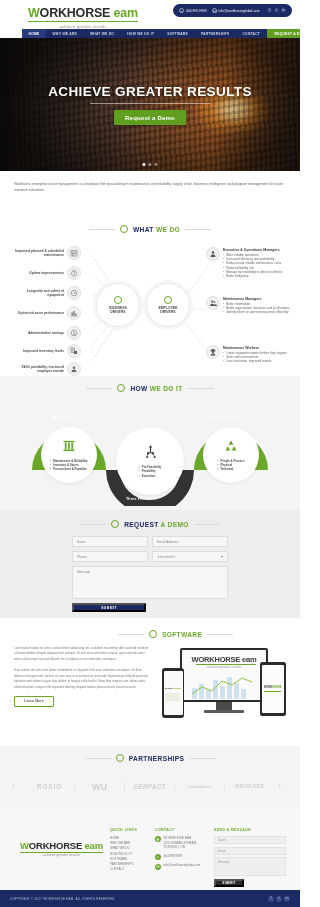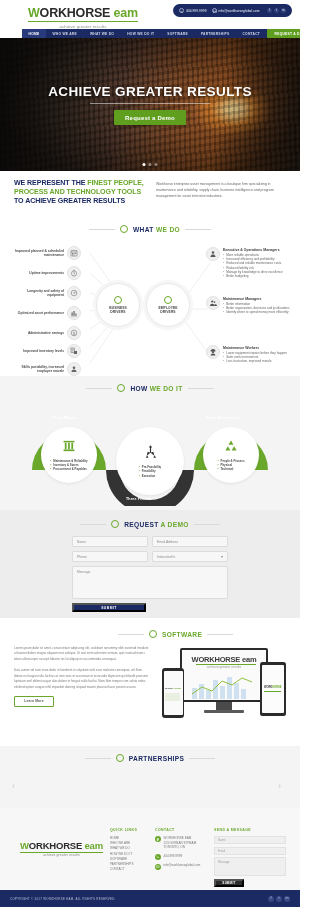--- a/index.html
+++ b/index.html
@@ -280,21 +280,20 @@
       <a class="hero-btn">Request a Demo</a>
     </div>
     <div class="hero-dots">
       <i class="on"></i>
       <i></i>
       <i></i>
     </div>
   </section>
 
   <section class="intro">
-    <h1 class="intro-head"><span>WE REPRESENT THE </span><span class="g">FINEST PEOPLE, PROCESS AND TECHNOLOGY TOOLS</span><span> TO ACHIEVE GREATER RESULTS</span></h1>
     <p class="intro-body">Workhorse enterprise asset management is a boutique firm specializing in maintenance and reliability, supply chain, business intelligence and program management for asset intensive industries.</p>
   </section>
 
   <section class="whatwedo">
     <div class="sec-title" style="position:absolute;left:0;top:6px;width:300px">
       <span class="dash"></span>
       <span class="ring"></span>
       <span class="txt"><span>WHAT </span><span class="g">WE DO</span></span>
       <span class="dash"></span>
     </div>
@@ -608,20 +607,27 @@
   </section>
 
   <section class="partners">
     <div class="sec-title" style="position:absolute;left:0;top:8px;width:300px">
       <span class="dash"></span>
       <span class="ring"></span>
       <span class="txt"><span class="g" style="color:#1b2a63">PARTNERSHIPS</span></span>
       <span class="dash"></span>
     </div>
     <div class="parrow" style="left:12px">‹</div>
+    <div class="plogos">
+      <div class="plogo">ROXIO</div>
+      <div class="plogo" style="font-size:9px;letter-spacing:0">WU</div>
+      <div class="plogo" style="font-style:italic;letter-spacing:.2px">GENPACT</div>
+      <div class="plogo" style="font-size:4.4px;letter-spacing:0">smartfarms</div>
+      <div class="plogo" style="font-size:5.4px;letter-spacing:.3px">BROCADE</div>
+    </div>
     <div class="parrow" style="right:12px">›</div>
   </section>
 
   <footer class="footer">
     <div class="f-logo">
       <div class="lm"><span class="w">W</span><span>ORKHORSE</span> <span class="eam">eam</span></div>
       <div class="lr"></div>
       <div class="lt">achieve greater results</div>
     </div>
 

